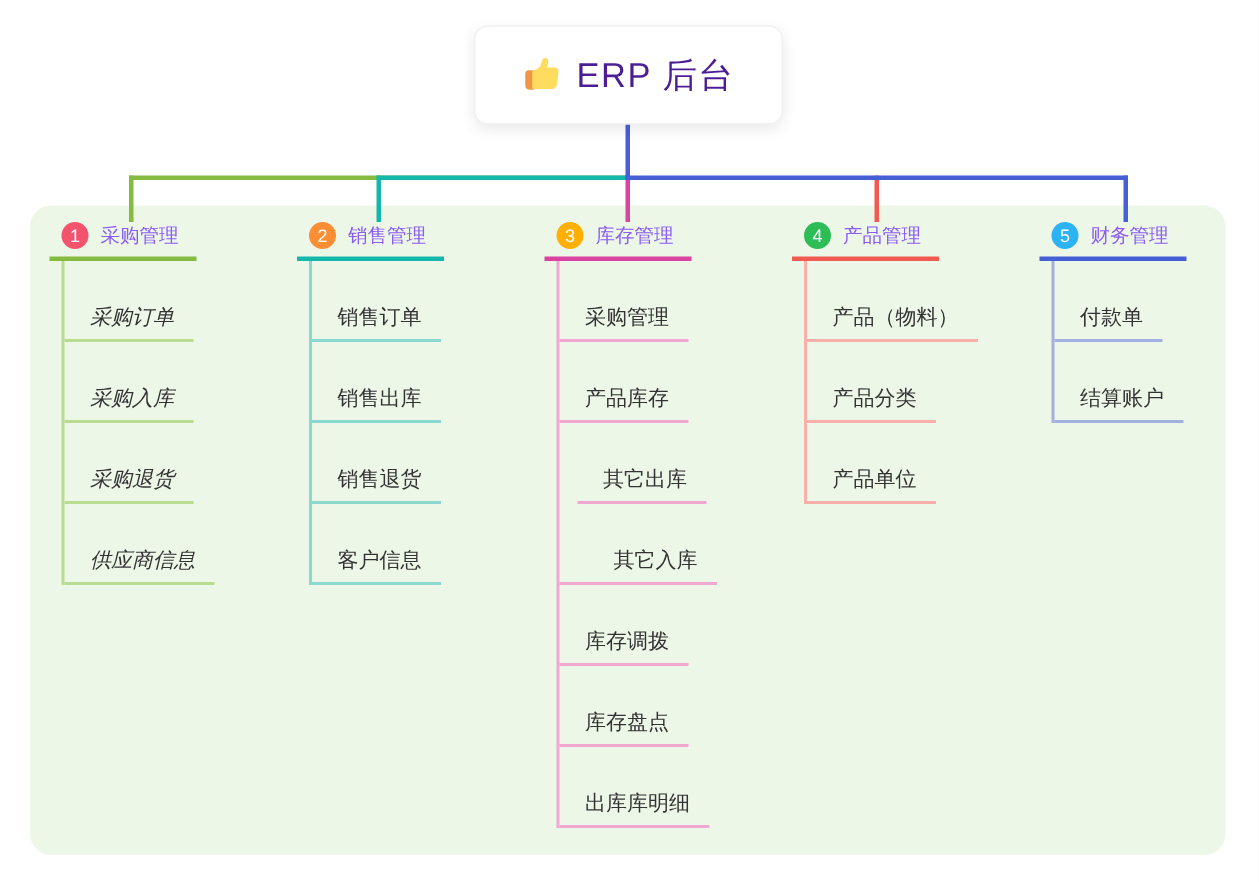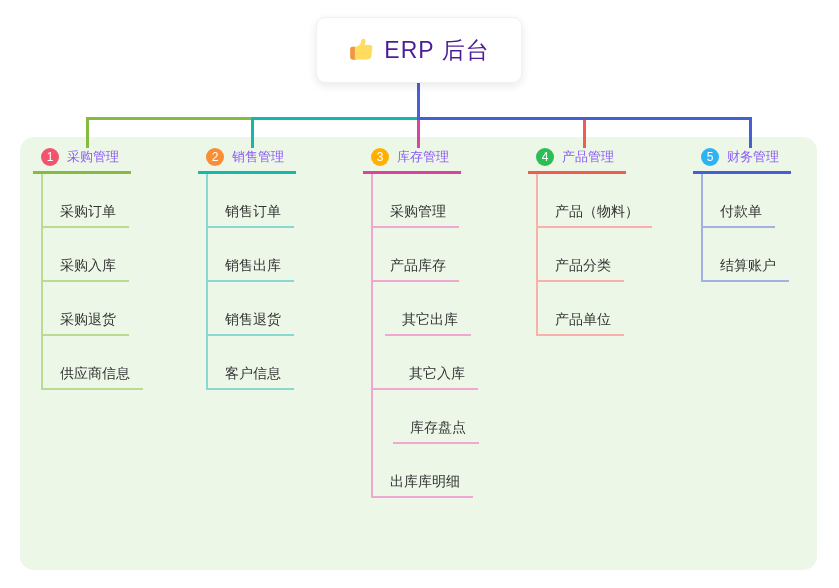--- a/index.html
+++ b/index.html
@@ -80,21 +80,21 @@
       <path fill="#FFDC5D" d="M9.5 31V14l3.8-1.2c2.2-.9 3.9-2.8 4.5-5.1l.8-3.2c.4-1.5 1.9-2.5 3.4-2.1 1.5.4 2.4 1.8 2.2 3.3l-.9 5.3h7.3c1.9 0 3.4 1.7 3.2 3.6l-1.5 12.1c-.3 2.5-2.4 4.3-4.9 4.3H12c-1.4 0-2.5-.9-2.5 0z"></path>
     </svg>
     <span class="root-label" style="color: #4c1d95;">ERP 后台</span>
   </div>
 
   <div class="branch" style="left:33px">
     <div class="branch-title" style="border-bottom-color: rgb(133, 187, 65);">
       <span class="badge" style="background: rgb(244, 83, 110);">1</span>
       <span class="branch-label">采购管理</span>
     </div>
-    <div class="children" style="border-left-color: rgb(186, 220, 146);">
+    <div class="children" style="border-left-color: rgb(186, 220, 146); font-style: italic;">
       <div class="child">
         <span class="child-inner" style="border-bottom-color: rgb(186, 220, 146);">采购订单</span>
       </div>
       <div class="child">
         <span class="child-inner" style="border-bottom-color: rgb(186, 220, 146); margin-top: 47px;">采购入库</span>
       </div>
       <div class="child">
         <span class="child-inner" style="border-bottom-color: rgb(186, 220, 146);">采购退货</span>
       </div>
       <div class="child">
@@ -136,21 +136,24 @@
       <div class="child">
         <span class="child-inner" style="border-bottom-color: rgb(240, 168, 210);">产品库存</span>
       </div>
       <div class="child">
         <span class="child-inner" style="border-bottom-color: rgb(240, 168, 210); margin-left: 12px;">其它出库</span>
       </div>
       <div class="child">
         <span class="child-inner" style="border-bottom-color: rgb(240, 168, 210); padding-left: 36px;">其它入库</span>
       </div>
       <div class="child">
-        <span class="child-inner" style="border-bottom-color: rgb(240, 168, 210); margin-left: 20px;">库存盘点</span>
+        <span class="child-inner" style="border-bottom-color: rgb(240, 168, 210);">库存调拨</span>
+      </div>
+      <div class="child">
+        <span class="child-inner" style="border-bottom-color: rgb(240, 168, 210);">库存盘点</span>
       </div>
       <div class="child">
         <span class="child-inner" style="border-bottom-color: rgb(240, 168, 210);">出库库明细</span>
       </div>
     </div>
   </div>
 
   <div class="branch" style="left:528px">
     <div class="branch-title" style="border-bottom-color: rgb(242, 91, 81);">
       <span class="badge" style="background: rgb(45, 189, 87);">4</span>

